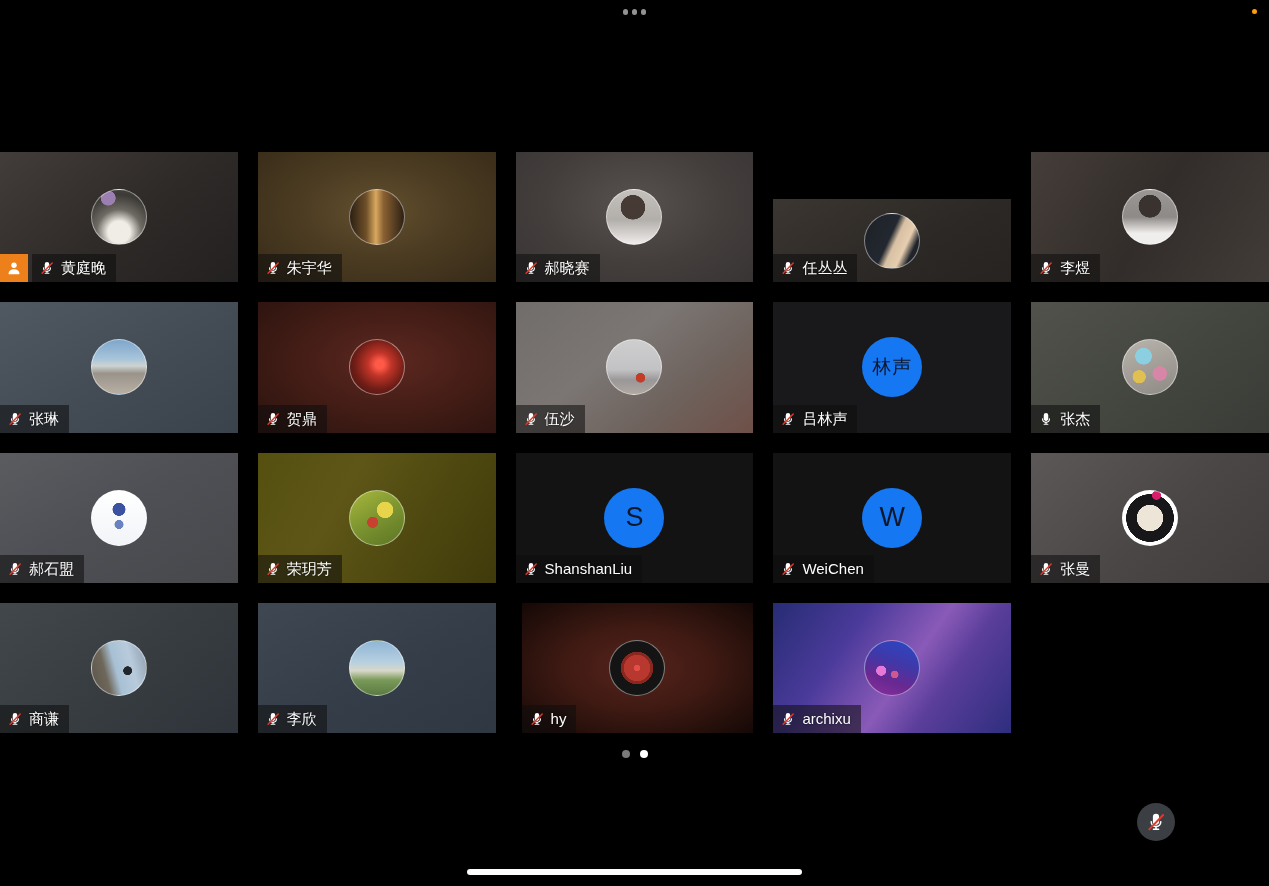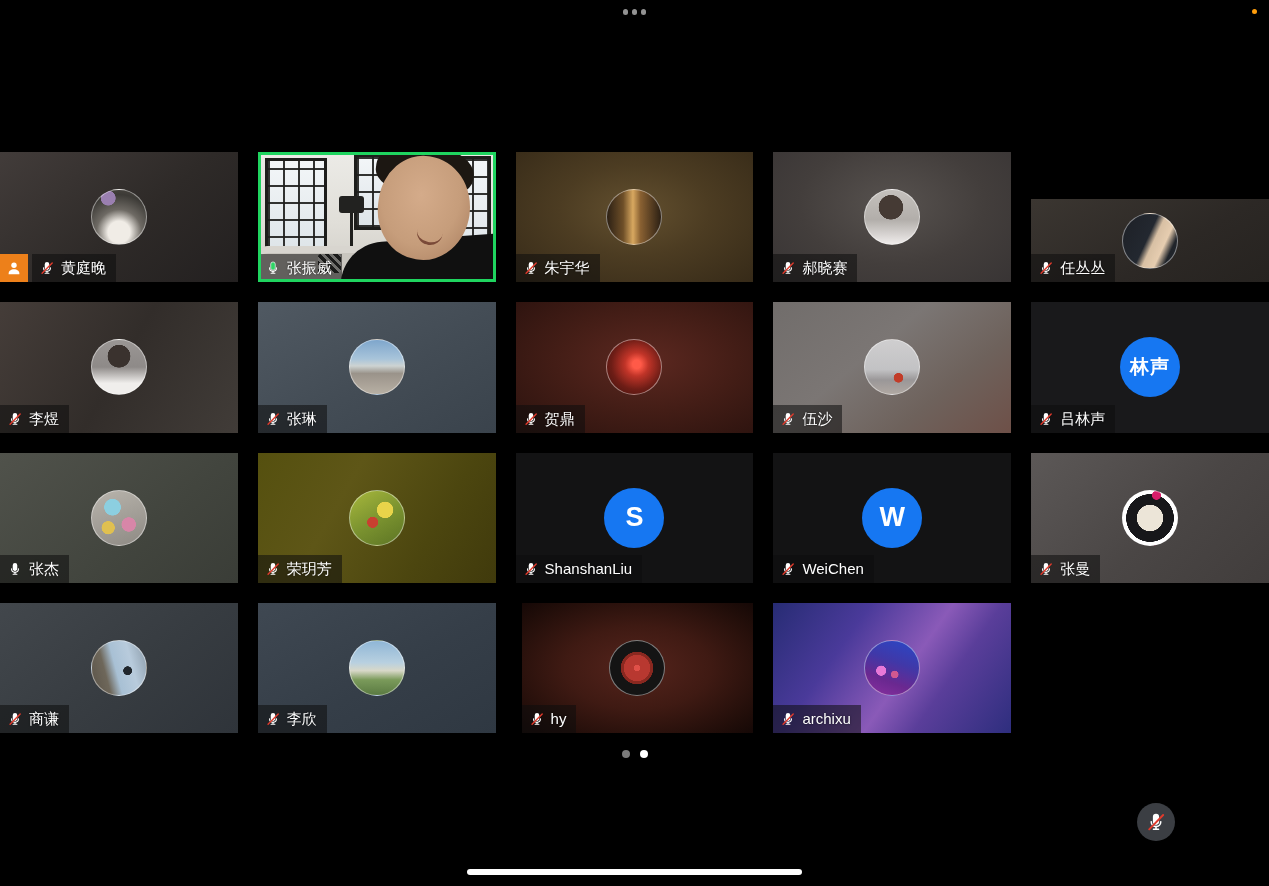--- a/index.html
+++ b/index.html
@@ -14,21 +14,21 @@
   
   .grid{position:absolute;left:0;top:152px;width:1269px;height:581px;display:grid;
         grid-template-columns:repeat(5,1fr);grid-template-rows:repeat(4,1fr);gap:20px;background:#000;}
   .tile{position:relative;overflow:hidden;background:#222;}
   .tile.active-speaker::after{content:"";position:absolute;inset:0;border:3px solid #1fd45f;pointer-events:none;z-index:6;}
 
   
   .avatar{position:absolute;left:50%;top:50%;transform:translate(-50%,-50%);width:56px;height:56px;
           border-radius:50%;border:1px solid rgba(255,255,255,0.45);box-sizing:border-box;}
   .avatar.initial{width:60px;height:60px;border:none;display:flex;align-items:center;justify-content:center;
-                  color:#ffffff;font-size:27px;font-weight:700;}
+                  color:#0f172a;font-size:27px;font-weight:400;}
   .avatar.initial.cjk{font-size:19px;letter-spacing:1px;}
 
   
   .nameplate{position:absolute;left:0;bottom:0;display:flex;align-items:center;gap:6px;height:28px;
              padding:0 10px 0 7px;background:rgba(12,12,12,0.55);z-index:4;}
   .nameplate.with-badge{left:32px;}
   .pname{color:#fff;font-size:15px;line-height:28px;white-space:nowrap;text-shadow:0 0 2px rgba(0,0,0,.6);}
   .mic{display:flex;align-items:center;}
 
   .host-badge{position:absolute;left:0;bottom:0;width:28px;height:28px;background:#ed801a;
@@ -96,46 +96,20 @@
             <svg viewBox="0 0 24 24" width="16" height="16">
               <path d="M12 15.2c1.88 0 3.4-1.52 3.4-3.4V6.3a3.4 3.4 0 1 0-6.8 0v5.5c0 1.88 1.52 3.4 3.4 3.4z" fill="#fff"></path>
               <path d="M6.8 11.8a5.2 5.2 0 0 0 10.4 0" fill="none" stroke="#fff" stroke-width="1.7" stroke-linecap="round"></path>
               <path d="M12 17v2.6M9.2 19.9h5.6" stroke="#fff" stroke-width="1.7" stroke-linecap="round"></path>
               <line x1="4.6" y1="20" x2="19.8" y2="4.4" stroke="#e13a2c" stroke-width="2.1" stroke-linecap="round"></line>
             </svg>
           </span>
       <span class="pname">黄庭晚</span>
     </div>
   </div>
-      <div class="tile active-speaker" style="background: rgb(13, 13, 13);">
-        <div class="video-scene">
-          <div class="vs-window vs-win-left"></div>
-          <div class="vs-window vs-win-mid"></div>
-          <div class="vs-window vs-win-right"></div>
-          <div class="vs-lamp"></div>
-          <div class="vs-sofa"></div>
-          <div class="vs-cushion"></div>
-          <div class="vs-ball"></div>
-          <div class="vs-body"></div>
-          <div class="vs-hair"></div>
-          <div class="vs-head"></div>
-          <div class="vs-smile"></div>
-        </div>
-
-    <div class="nameplate">
-      <span class="mic">
-            <svg viewBox="0 0 24 24" width="16" height="16">
-              <path d="M12 15.2c1.88 0 3.4-1.52 3.4-3.4V6.3a3.4 3.4 0 1 0-6.8 0v5.5c0 1.88 1.52 3.4 3.4 3.4z" fill="#2fd566" stroke="#fff" stroke-width="1"></path>
-              <path d="M6.8 11.8a5.2 5.2 0 0 0 10.4 0" fill="none" stroke="#fff" stroke-width="1.7" stroke-linecap="round"></path>
-              <path d="M12 17v2.6M9.2 19.9h5.6" stroke="#fff" stroke-width="1.7" stroke-linecap="round"></path>
-            </svg>
-          </span>
-      <span class="pname">张振威</span>
-    </div>
-  </div>
       <div class="tile" style="background: radial-gradient(at 50% 45%, rgb(99, 80, 47) 0%, rgb(76, 60, 34) 45%, rgb(54, 42, 24) 100%);">
     <div class="avatar" style="background: linear-gradient(90deg, rgb(44, 32, 20) 0%, rgb(110, 79, 40) 30%, rgb(216, 168, 96) 48%, rgb(138, 97, 50) 62%, rgb(44, 32, 20) 100%);"></div>
 
     <div class="nameplate">
       <span class="mic">
             <svg viewBox="0 0 24 24" width="16" height="16">
               <path d="M12 15.2c1.88 0 3.4-1.52 3.4-3.4V6.3a3.4 3.4 0 1 0-6.8 0v5.5c0 1.88 1.52 3.4 3.4 3.4z" fill="#fff"></path>
               <path d="M6.8 11.8a5.2 5.2 0 0 0 10.4 0" fill="none" stroke="#fff" stroke-width="1.7" stroke-linecap="round"></path>
               <path d="M12 17v2.6M9.2 19.9h5.6" stroke="#fff" stroke-width="1.7" stroke-linecap="round"></path>
               <line x1="4.6" y1="20" x2="19.8" y2="4.4" stroke="#e13a2c" stroke-width="2.1" stroke-linecap="round"></line>
@@ -254,20 +228,35 @@
 
     <div class="nameplate">
       <span class="mic">
             <svg viewBox="0 0 24 24" width="16" height="16">
               <path d="M12 15.2c1.88 0 3.4-1.52 3.4-3.4V6.3a3.4 3.4 0 1 0-6.8 0v5.5c0 1.88 1.52 3.4 3.4 3.4z" fill="#fff"></path>
               <path d="M6.8 11.8a5.2 5.2 0 0 0 10.4 0" fill="none" stroke="#fff" stroke-width="1.7" stroke-linecap="round"></path>
               <path d="M12 17v2.6M9.2 19.9h5.6" stroke="#fff" stroke-width="1.7" stroke-linecap="round"></path>
             </svg>
           </span>
       <span class="pname">张杰</span>
+    </div>
+  </div>
+      <div class="tile" style="background: linear-gradient(150deg, rgb(91, 92, 96) 0%, rgb(79, 80, 85) 45%, rgb(71, 72, 76) 100%);">
+    <div class="avatar" style="background: radial-gradient(circle at 50% 34%, rgb(58, 82, 160) 0px, rgb(58, 82, 160) 14%, transparent 15%), radial-gradient(circle at 50% 62%, rgb(106, 130, 192) 0px, rgb(106, 130, 192) 10%, transparent 11%), linear-gradient(rgb(255, 255, 255) 0%, rgb(242, 244, 248) 100%);"></div>
+
+    <div class="nameplate">
+      <span class="mic">
+            <svg viewBox="0 0 24 24" width="16" height="16">
+              <path d="M12 15.2c1.88 0 3.4-1.52 3.4-3.4V6.3a3.4 3.4 0 1 0-6.8 0v5.5c0 1.88 1.52 3.4 3.4 3.4z" fill="#fff"></path>
+              <path d="M6.8 11.8a5.2 5.2 0 0 0 10.4 0" fill="none" stroke="#fff" stroke-width="1.7" stroke-linecap="round"></path>
+              <path d="M12 17v2.6M9.2 19.9h5.6" stroke="#fff" stroke-width="1.7" stroke-linecap="round"></path>
+              <line x1="4.6" y1="20" x2="19.8" y2="4.4" stroke="#e13a2c" stroke-width="2.1" stroke-linecap="round"></line>
+            </svg>
+          </span>
+      <span class="pname">郝石盟</span>
     </div>
   </div>
       <div class="tile" style="background: linear-gradient(120deg, rgb(85, 80, 15) 0%, rgb(94, 86, 23) 35%, rgb(76, 70, 15) 70%, rgb(64, 58, 12) 100%);">
     <div class="avatar" style="background: radial-gradient(circle at 42% 58%, rgb(200, 64, 48) 0px, rgb(200, 64, 48) 12%, transparent 13%), radial-gradient(circle at 65% 35%, rgb(232, 212, 74) 0px, rgb(232, 212, 74) 16%, transparent 17%), linear-gradient(150deg, rgb(168, 184, 60) 0%, rgb(124, 148, 48) 50%, rgb(92, 116, 36) 100%);"></div>
 
     <div class="nameplate">
       <span class="mic">
             <svg viewBox="0 0 24 24" width="16" height="16">
               <path d="M12 15.2c1.88 0 3.4-1.52 3.4-3.4V6.3a3.4 3.4 0 1 0-6.8 0v5.5c0 1.88 1.52 3.4 3.4 3.4z" fill="#fff"></path>
               <path d="M6.8 11.8a5.2 5.2 0 0 0 10.4 0" fill="none" stroke="#fff" stroke-width="1.7" stroke-linecap="round"></path>

